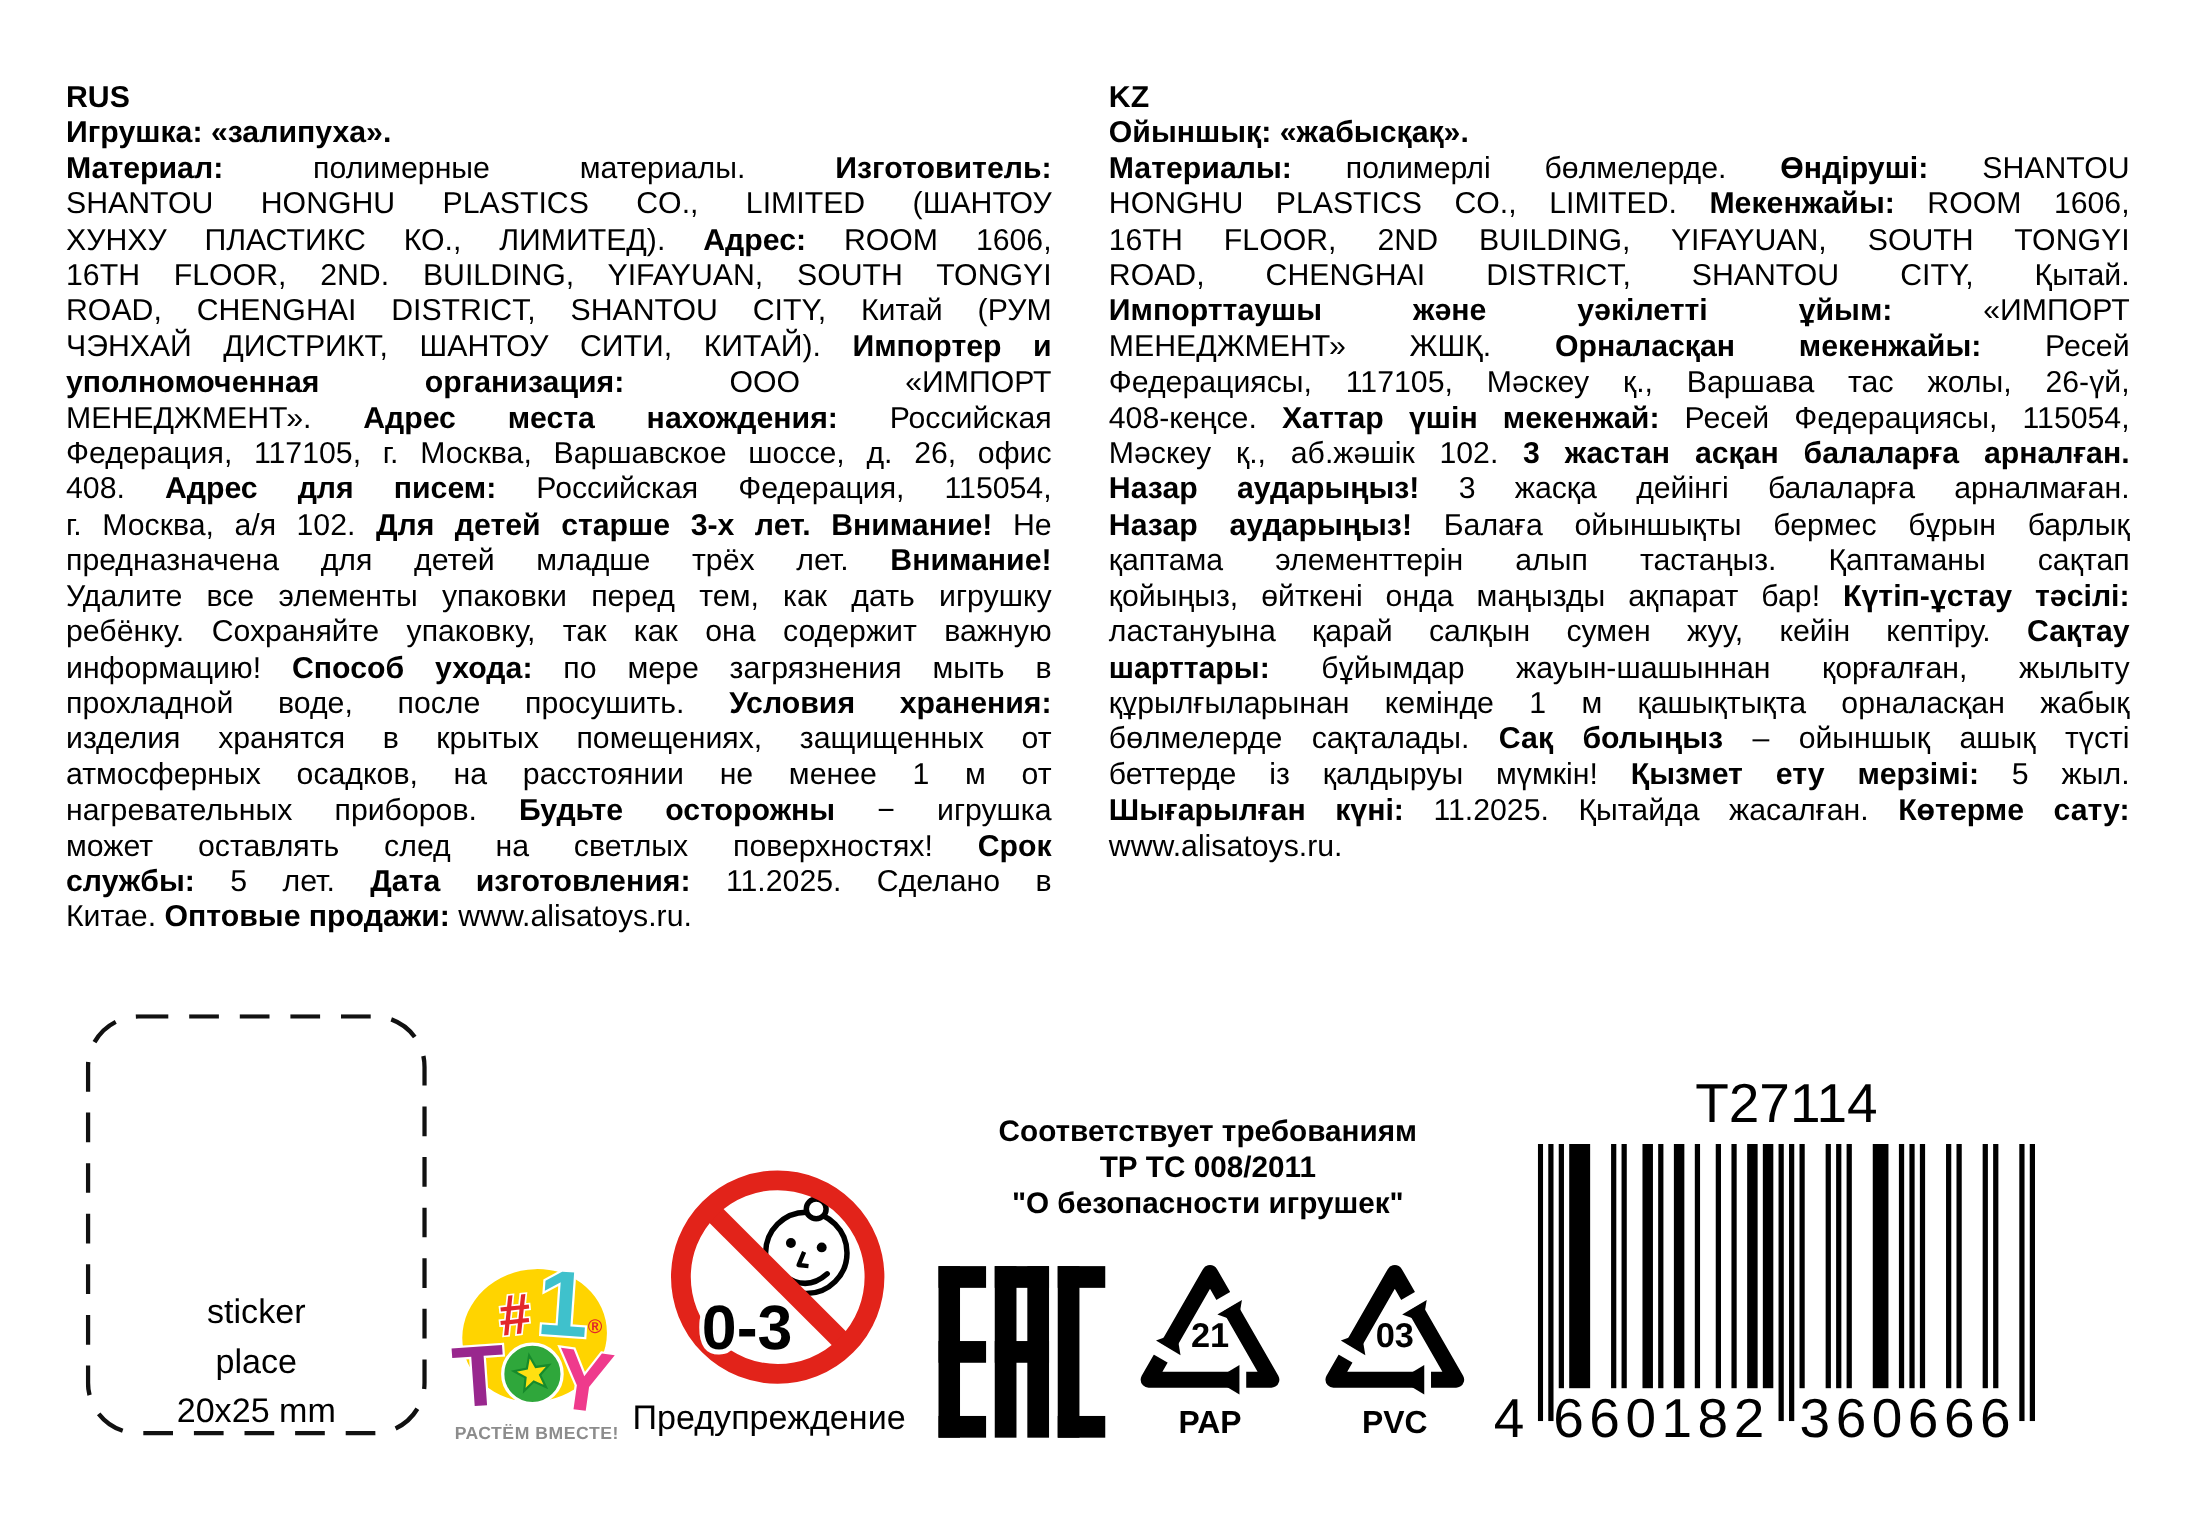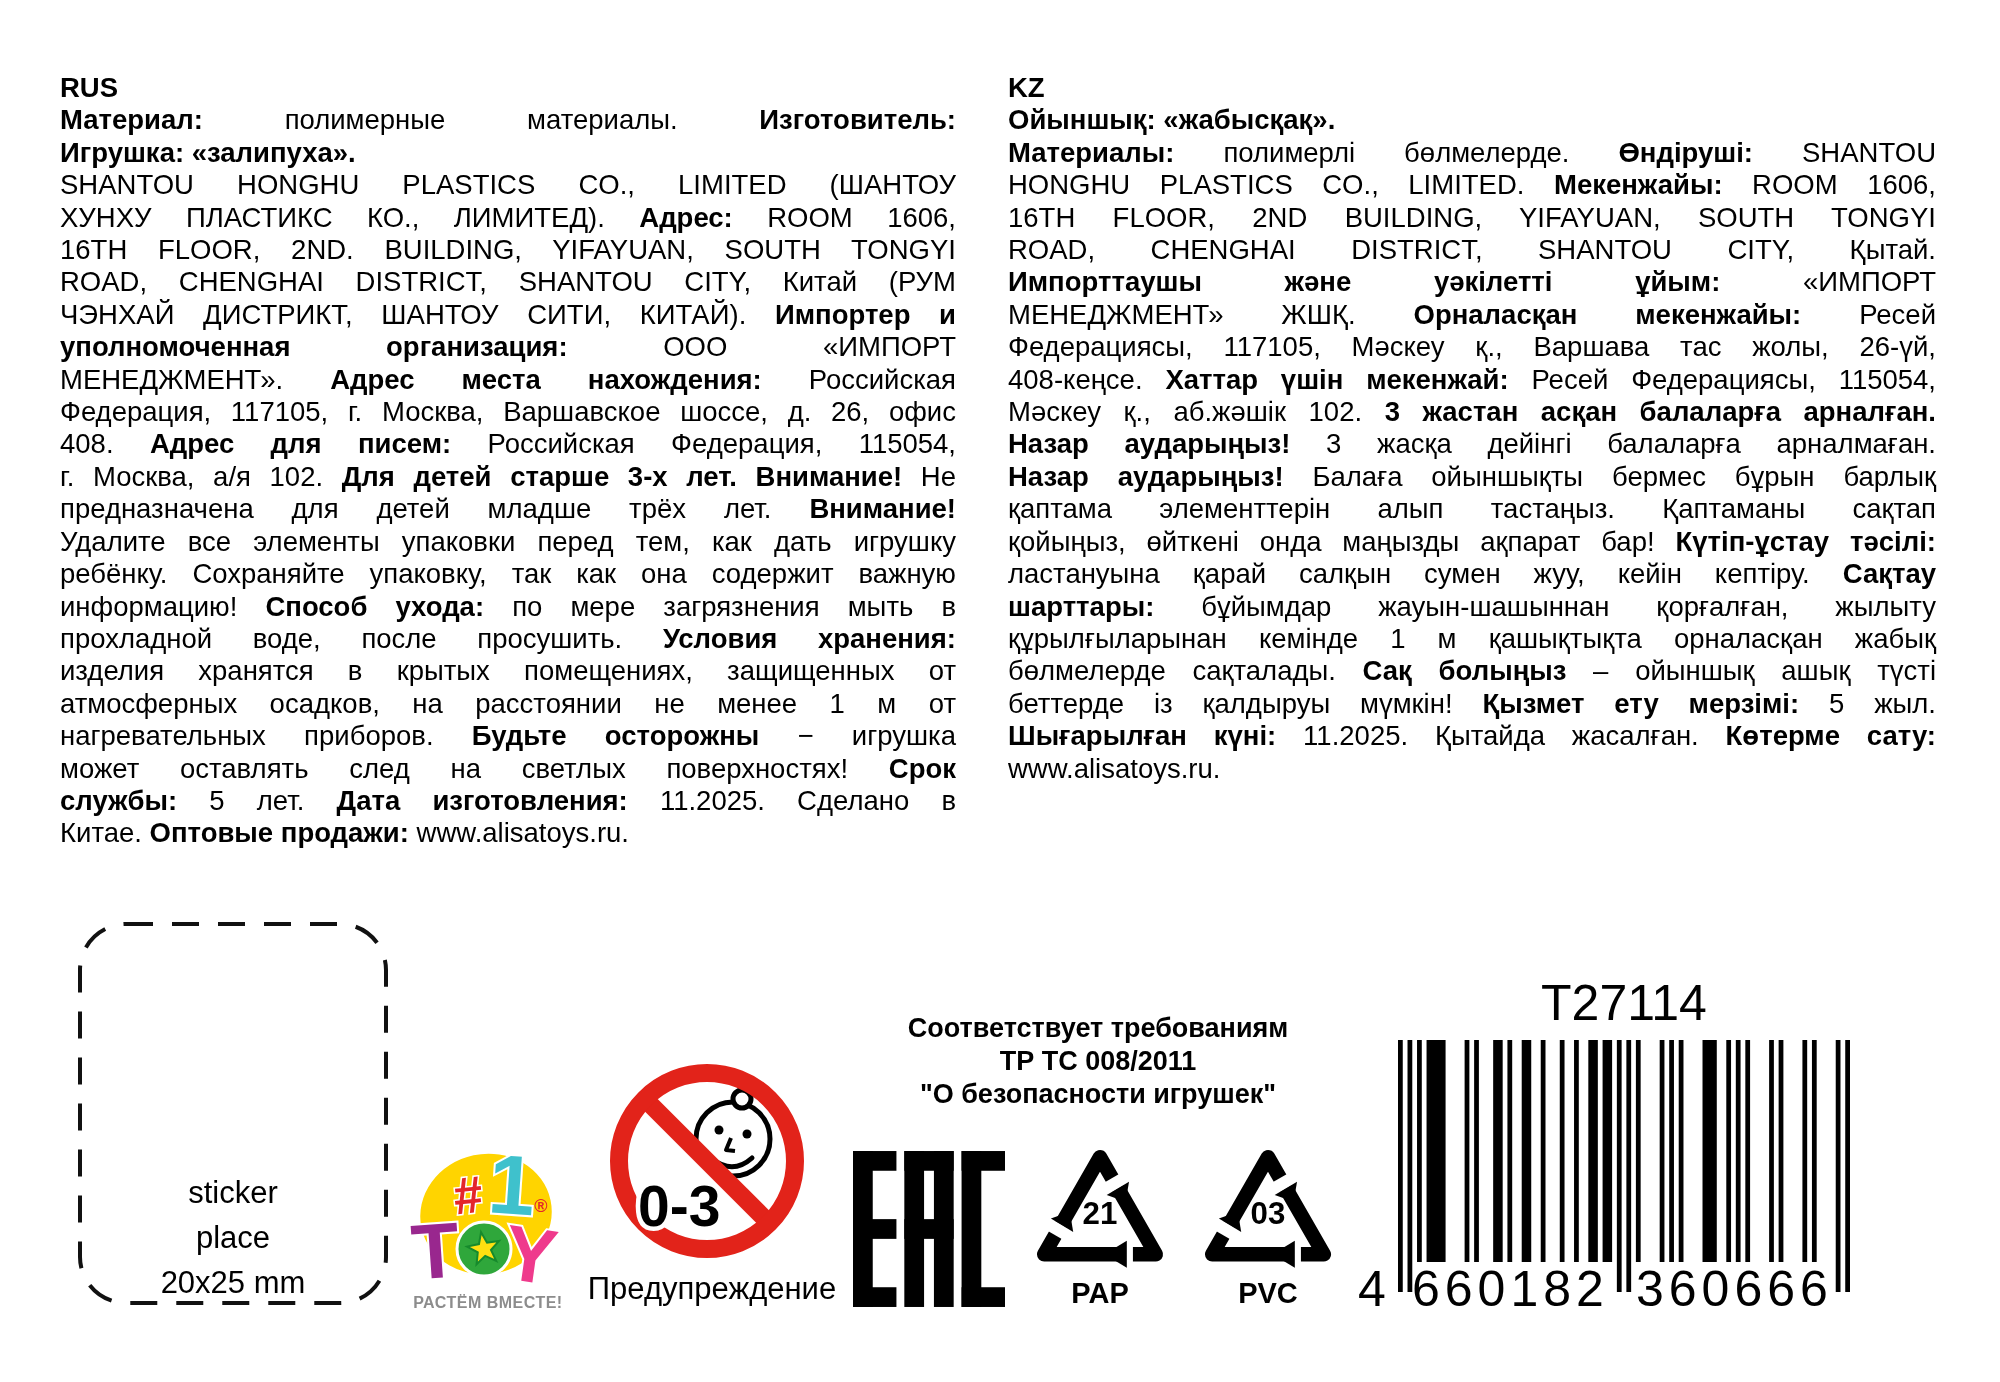--- a/index.html
+++ b/index.html
@@ -9,43 +9,43 @@
   #rus-col{left:60px;width:896px;}
   #kz-col{left:1008px;width:928px;}
   .ln{text-align:justify;text-align-last:justify;white-space:normal;}
   .ln.end{text-align-last:left;}
   .ln b{font-weight:bold;}
   svg text{font-family:"Liberation Sans","DejaVu Sans",sans-serif;}
   .sticker-box{position:absolute;left:78px;top:922px;width:310px;height:383px;}
   .sticker-box .inner{position:absolute;inset:0;display:flex;flex-direction:column;align-items:center;justify-content:flex-end;font-size:31px;line-height:45px;text-align:center;}
   .logo-wrap{position:absolute;left:408px;top:1136px;width:190px;height:182px;}
   .agesign-wrap{position:absolute;left:600px;top:1053px;width:215px;height:215px;}
-  .age-caption{position:absolute;left:575px;top:1271px;width:274px;text-align:center;font-size:31px;}
+  .age-caption{position:absolute;left:575px;top:1271px;width:274px;font-size:31px;}
   .conformity{position:absolute;left:880px;top:1012px;width:436px;text-align:center;font-weight:bold;font-size:27px;line-height:33px;}
   .eac-wrap{position:absolute;left:853px;top:1150px;width:152px;height:158px;}
   .recycle{position:absolute;top:1146px;width:148px;text-align:center;}
   #recycle-0{left:1026px;}
   #recycle-1{left:1194px;}
   .recycle .material{font-weight:bold;font-size:29px;margin-top:2px;}
   .bc-sku{position:absolute;left:1398px;top:974px;width:452px;text-align:center;font-weight:normal;font-size:50px;}
   .bc-bars{position:absolute;left:1398px;top:1040px;}
   .bc-digit{position:absolute;top:1260px;font-size:50px;}
   #bc-lead{left:1358px;}
   #bc-g1{left:1412px;letter-spacing:5px;}
   #bc-g2{left:1636px;letter-spacing:5px;}
 </style>
 </head>
 <body>
 
 <div class="page">
 
   <div class="col" id="rus-col">
       <div class="ln end"><b>RUS</b></div>
+      <div class="ln end"><b>Игрушка: «залипуха».</b></div>
       <div class="ln"><b>Материал:</b><span> полимерные материалы. </span><b>Изготовитель:</b></div>
-      <div class="ln end"><b>Игрушка: «залипуха».</b></div>
       <div class="ln"><span>SHANTOU HONGHU PLASTICS CO., LIMITED (ШАНТОУ</span></div>
       <div class="ln"><span>ХУНХУ ПЛАСТИКС КО., ЛИМИТЕД). </span><b>Адрес:</b><span> ROOM 1606,</span></div>
       <div class="ln"><span>16TH FLOOR, 2ND. BUILDING, YIFAYUAN, SOUTH TONGYI</span></div>
       <div class="ln"><span>ROAD, CHENGHAI DISTRICT, SHANTOU CITY, Китай (РУМ</span></div>
       <div class="ln"><span>ЧЭНХАЙ ДИСТРИКТ, ШАНТОУ СИТИ, КИТАЙ). </span><b>Импортер и</b></div>
       <div class="ln"><b>уполномоченная организация:</b><span> ООО «ИМПОРТ</span></div>
       <div class="ln"><span>МЕНЕДЖМЕНТ». </span><b>Адрес места нахождения:</b><span> Российская</span></div>
       <div class="ln"><span>Федерация, 117105, г. Москва, Варшавское шоссе, д. 26, офис</span></div>
       <div class="ln"><span>408. </span><b>Адрес для писем:</b><span> Российская Федерация, 115054,</span></div>
       <div class="ln"><span>г. Москва, а/я 102. </span><b>Для детей старше 3-х лет. Внимание!</b><span> Не</span></div>

